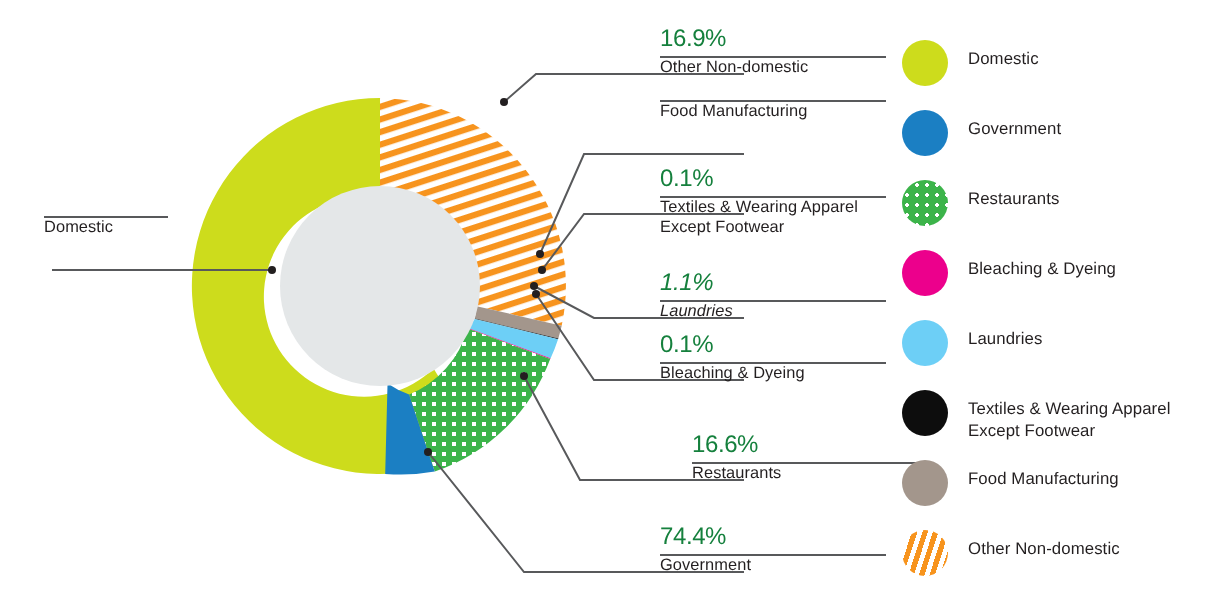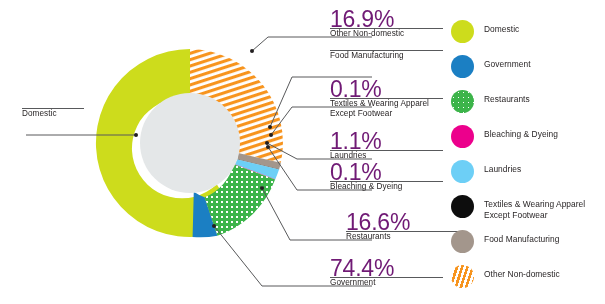--- a/index.html
+++ b/index.html
@@ -6,21 +6,21 @@
   body{
     width:605px;height:304px;background:#ffffff;
     font-family:"Liberation Sans","DejaVu Sans",sans-serif;
     overflow:hidden;position:relative;
   }
   #stage{position:absolute;left:0;top:0;width:605px;height:304px;}
   svg.layer{position:absolute;left:0;top:0;width:605px;height:304px;}
 
   .callout{position:absolute;}
   .callout .pct{
-    font-size:23px;color:#701a75;font-weight:normal;
+    font-size:12px;color:#15803d;font-weight:normal;
     line-height:18px;white-space:nowrap;letter-spacing:-0.2px;
   }
   .callout .nm{
     font-size:8.2px;color:#231f20;line-height:10px;
     white-space:nowrap;letter-spacing:0.05px;
   }
   .callout .nm.two{white-space:normal;width:120px;}
   .callout .rule{height:1px;background:#58595b;margin:0;}
 
   .legend{position:absolute;left:451px;top:20px;width:154px;}
@@ -110,21 +110,21 @@
     <div class="rule" style="width:113px;"></div>
     <div class="nm">Food Manufacturing</div>
   </div>
 
   <div class="callout" style="left:330px;top:80px;">
     <div class="pct">0.1%</div>
     <div class="rule" style="width:113px;"></div>
     <div class="nm two">Textiles &amp; Wearing Apparel Except Footwear</div>
   </div>
 
-  <div class="callout" style="left:330px;top:132px;">
+  <div class="callout" style="left:330px;top:132px;font-style:italic;">
     <div class="pct">1.1%</div>
     <div class="rule" style="width:113px;"></div>
     <div class="nm">Laundries</div>
   </div>
 
   <div class="callout" style="left:330px;top:163px;">
     <div class="pct">0.1%</div>
     <div class="rule" style="width:113px;"></div>
     <div class="nm">Bleaching &amp; Dyeing</div>
   </div>

